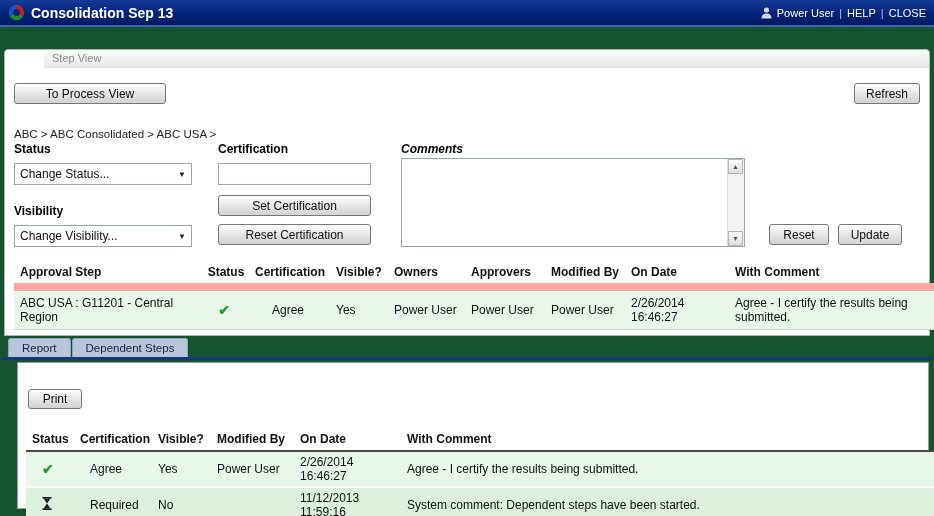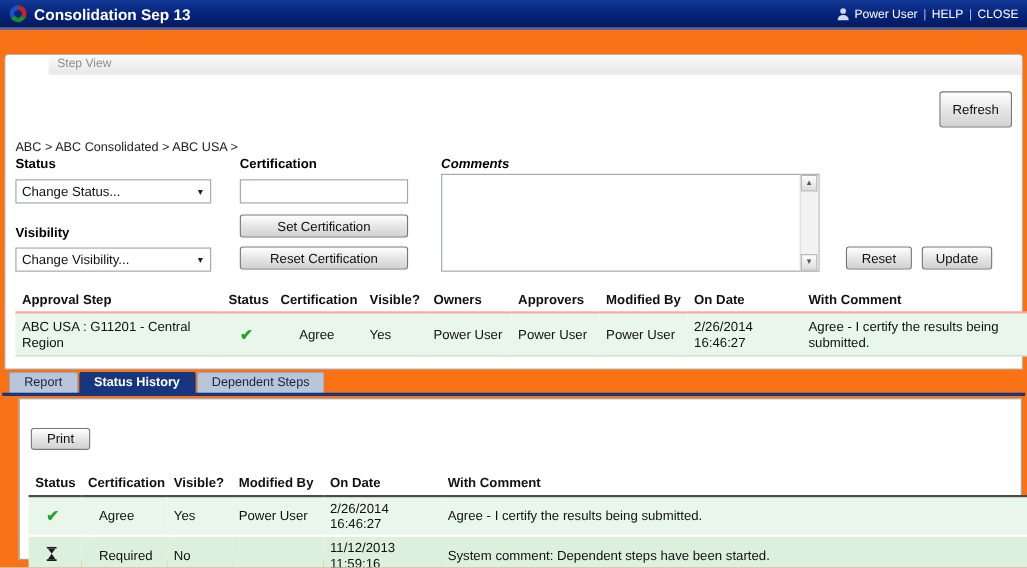--- a/index.html
+++ b/index.html
@@ -1,16 +1,16 @@
 <!DOCTYPE html>
 <html><head>
 <meta charset="utf-8">
 <style>
   html,body{margin:0;padding:0;background:#cfcfcf;}
-  .win{position:relative;width:934px;height:516px;background:#f97316;overflow:hidden;
+  .win{position:relative;width:934px;height:516px;background:#14532d;overflow:hidden;
        font-family:"Liberation Sans",sans-serif;font-size:12px;color:#111;}
 
   
   .topbar{position:absolute;left:0;top:0;right:0;height:25px;
     background:linear-gradient(#123a96 0%,#05227a 55%,#001a60 100%);
     display:flex;align-items:center;justify-content:space-between;padding:0 8px;box-sizing:border-box;}
   .topbar-accent{position:absolute;left:0;top:25px;right:0;height:2px;background:#3e63b5;}
   .tb-left{display:flex;align-items:center;gap:6px;}
   .app-title{color:#fff;font-size:14px;font-weight:bold;}
   .tb-right{display:flex;align-items:center;gap:5px;color:#fff;font-size:11px;}
@@ -36,21 +36,21 @@
   .tarea{position:absolute;background:#fff;border:1px solid #9aa4ad;box-sizing:border-box;}
   .sbar{position:absolute;right:0;top:0;bottom:0;width:16px;background:#f2f2f2;border-left:1px solid #ddd;}
   .sbtn{position:absolute;left:0;width:15px;height:15px;background:linear-gradient(#fdfdfd,#dcdcdc);
     border:1px solid #b5b5b5;box-sizing:border-box;font-size:7px;color:#555;
     display:flex;align-items:center;justify-content:center;cursor:pointer;}
 
   .crumb{position:absolute;font-size:11.5px;color:#222;}
 
   
   table{border-collapse:collapse;table-layout:fixed;width:100%;}
-  th{font-size:12px;font-weight:bold;text-align:left;padding:3px 0 4px 6px;border-bottom:2px solid #fca5a5;white-space:nowrap;}
+  th{font-size:12px;font-weight:bold;text-align:left;padding:3px 0 4px 6px;border-bottom:8px solid #fca5a5;white-space:nowrap;}
   td{font-size:12px;padding:3px 4px 3px 6px;vertical-align:middle;}
   .ctr{text-align:center;padding-left:0;}
   .grn td{background:#e9f6ea;}
   .grn2 td{background:#ddf0dd;}
   .check{color:#22a428;font-size:14px;font-weight:bold;line-height:1;}
   #apprtbl{position:absolute;left:9px;right:9px;top:212px;}
   #apprtbl td{border-bottom:1px solid #c2d8c2;height:32px;}
 
   
   .tabs{position:absolute;left:8px;top:338px;display:flex;gap:1px;}
@@ -95,21 +95,22 @@
       <span class="lnk">HELP</span>
       <span class="sep">|</span>
       <span class="lnk">CLOSE</span>
     </div>
   </div>
   <div class="topbar-accent"></div>
 
   <div class="panel" id="stepview">
     <div class="panel-hd">Step View</div>
 
-    <div class="btn" style="right:9px;top:33px;width:66px;height:33px;">Refresh</div>
+    <div class="btn" style="left:9px;top:33px;width:152px;height:21px;">To Process View</div>
+    <div class="btn" style="right:9px;top:33px;width:66px;height:21px;">Refresh</div>
 
     <div class="crumb" style="left:9px;top:51px;margin-top:27px;">ABC &gt; ABC Consolidated &gt; ABC USA &gt;</div>
 
     <div class="lbl" style="left:9px;top:92px;">Status</div>
     <div class="select" style="left:9px;top:113px;width:178px;">
       <span>Change Status...</span>
       <span class="arr">▼</span>
     </div>
 
     <div class="lbl" style="left:9px;top:154px;">Visibility</div>
@@ -169,21 +170,20 @@
         <td>Power User</td>
         <td>2/26/2014 16:46:27</td>
         <td>Agree - I certify the results being submitted.</td>
       </tr>
     </tbody>
       </table>
   </div>
 
   <div class="tabs">
     <div class="tab">Report</div>
-    <div class="tab active">Status History</div>
     <div class="tab">Dependent Steps</div>
   </div>
   <div class="tabline"></div>
 
   <div class="panel" id="histpanel">
     <div class="btn" style="left:10px;top:26px;width:54px;height:20px;">Print</div>
 
     <table id="histtbl">
       <colgroup>
         <col style="width:48px">

